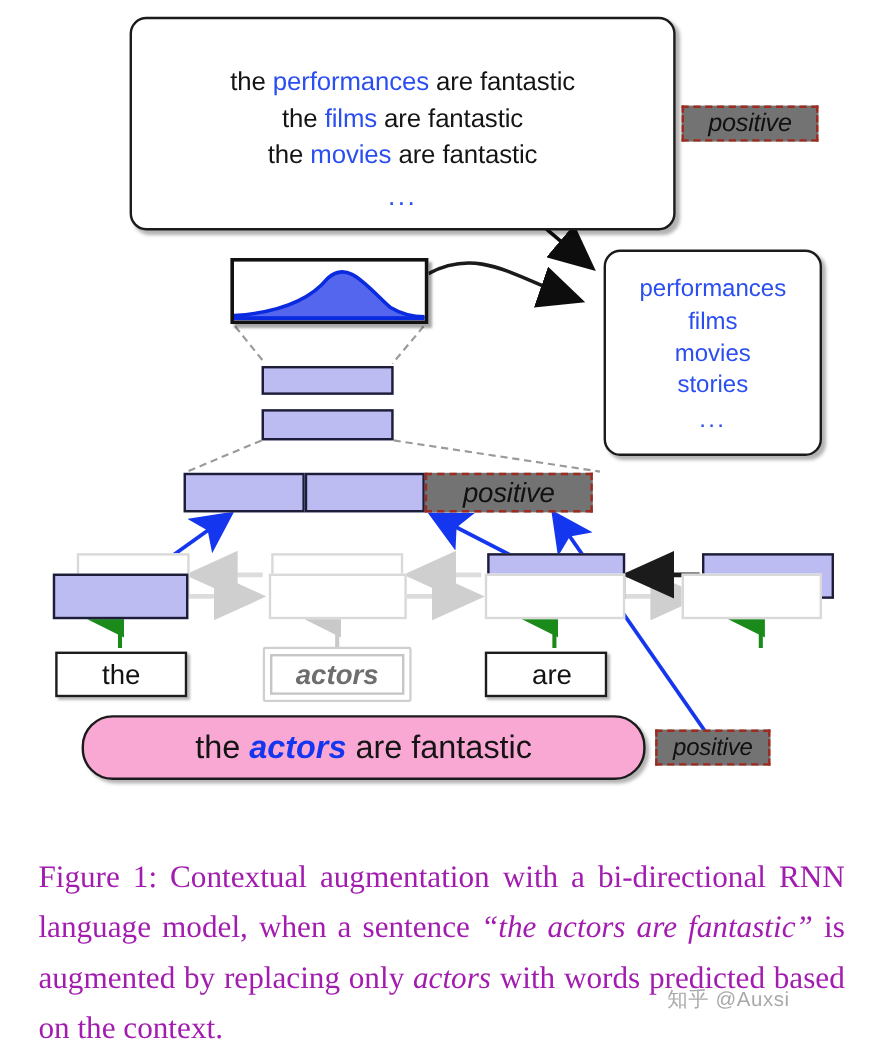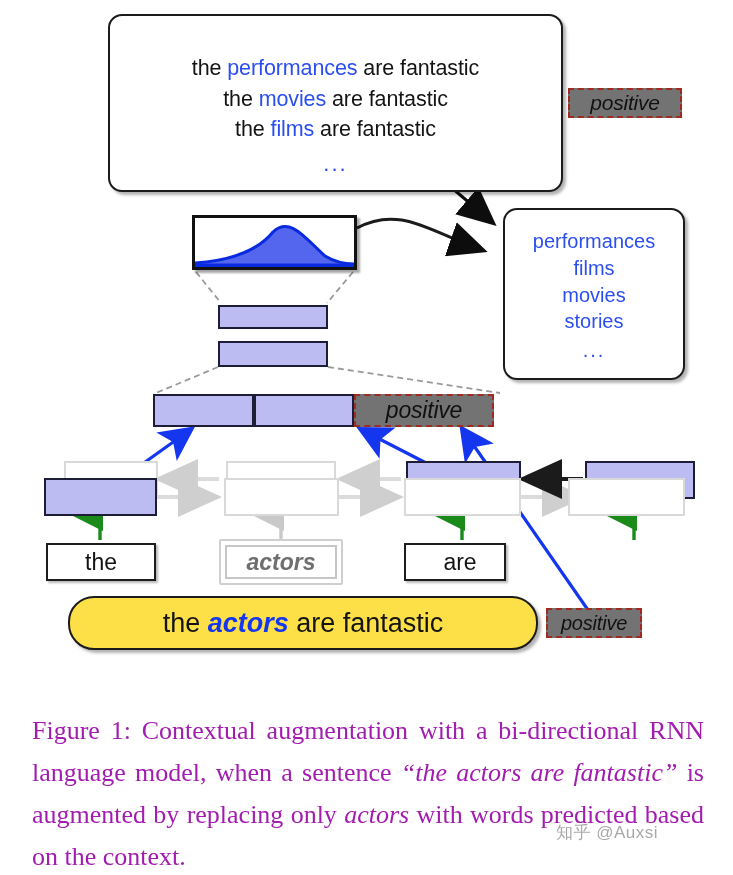--- a/index.html
+++ b/index.html
@@ -181,21 +181,21 @@
     box-sizing: border-box;
     background:#fff;
   }
 
   
   #sentence-pill {
     left: 68px; top: 596px;
     width: 470px; height: 54px;
     border: 2.5px solid #1b1b1b;
     border-radius: 26px;
-    background: #fde047;
+    background: #f9a8d4;
     box-shadow: 3px 3px 3px rgba(0,0,0,0.30);
     display: flex;
     align-items: center;
     justify-content: center;
     box-sizing: border-box;
   }
   #sentence-pill .s-txt {
     font-size: 27px;
     color: #141414;
     white-space: pre;
@@ -283,22 +283,22 @@
     <line x1="462" y1="540" x2="462" y2="516" stroke="#1a8a1a" stroke-width="3.4" marker-end="url(#m-green)"></line>
     <line x1="634" y1="540" x2="634" y2="516" stroke="#1a8a1a" stroke-width="3.4" marker-end="url(#m-green)"></line>
 
     <path d="M 120 480 L 190 430" stroke="#1536ef" stroke-width="3.2" fill="none" marker-end="url(#m-blue)"></path>
     <path d="M 430 465 L 362 430" stroke="#1536ef" stroke-width="3.2" fill="none" marker-end="url(#m-blue)"></path>
     <path d="M 588 610 L 463 430" stroke="#1536ef" stroke-width="3.2" fill="none" marker-end="url(#m-blue)"></path>
   </svg>
 
   <div class="abs rbox" id="candidate-box">
     <div class="cand-line"><span>the </span><span class="w">performances</span><span> are fantastic</span></div>
+    <div class="cand-line"><span>the </span><span class="w">films</span><span> are fantastic</span></div>
     <div class="cand-line"><span>the </span><span class="w">movies</span><span> are fantastic</span></div>
-    <div class="cand-line"><span>the </span><span class="w">films</span><span> are fantastic</span></div>
     <div class="cand-dots">...</div>
   </div>
 
   <div class="abs pos-tag" id="pos-tag-top">positive</div>
 
   <div class="abs" id="dist-plot">
     <svg width="159" height="49" viewBox="0 0 159 49">
       <path d="M 0 45 C 30 43 60 36 78 14 C 95 -2 110 20 130 38 C 140 44 150 46 159 46 L 159 49 L 0 49 Z" fill="#5566ee" stroke="none"></path>
       <path d="M 0 45 C 30 43 60 36 78 14 C 95 -2 110 20 130 38 C 140 44 150 46 159 46" fill="none" stroke="#0a2ae0" stroke-width="3"></path>
       <rect x="0" y="45.5" width="159" height="3.5" fill="#0a2ae0"></rect>

